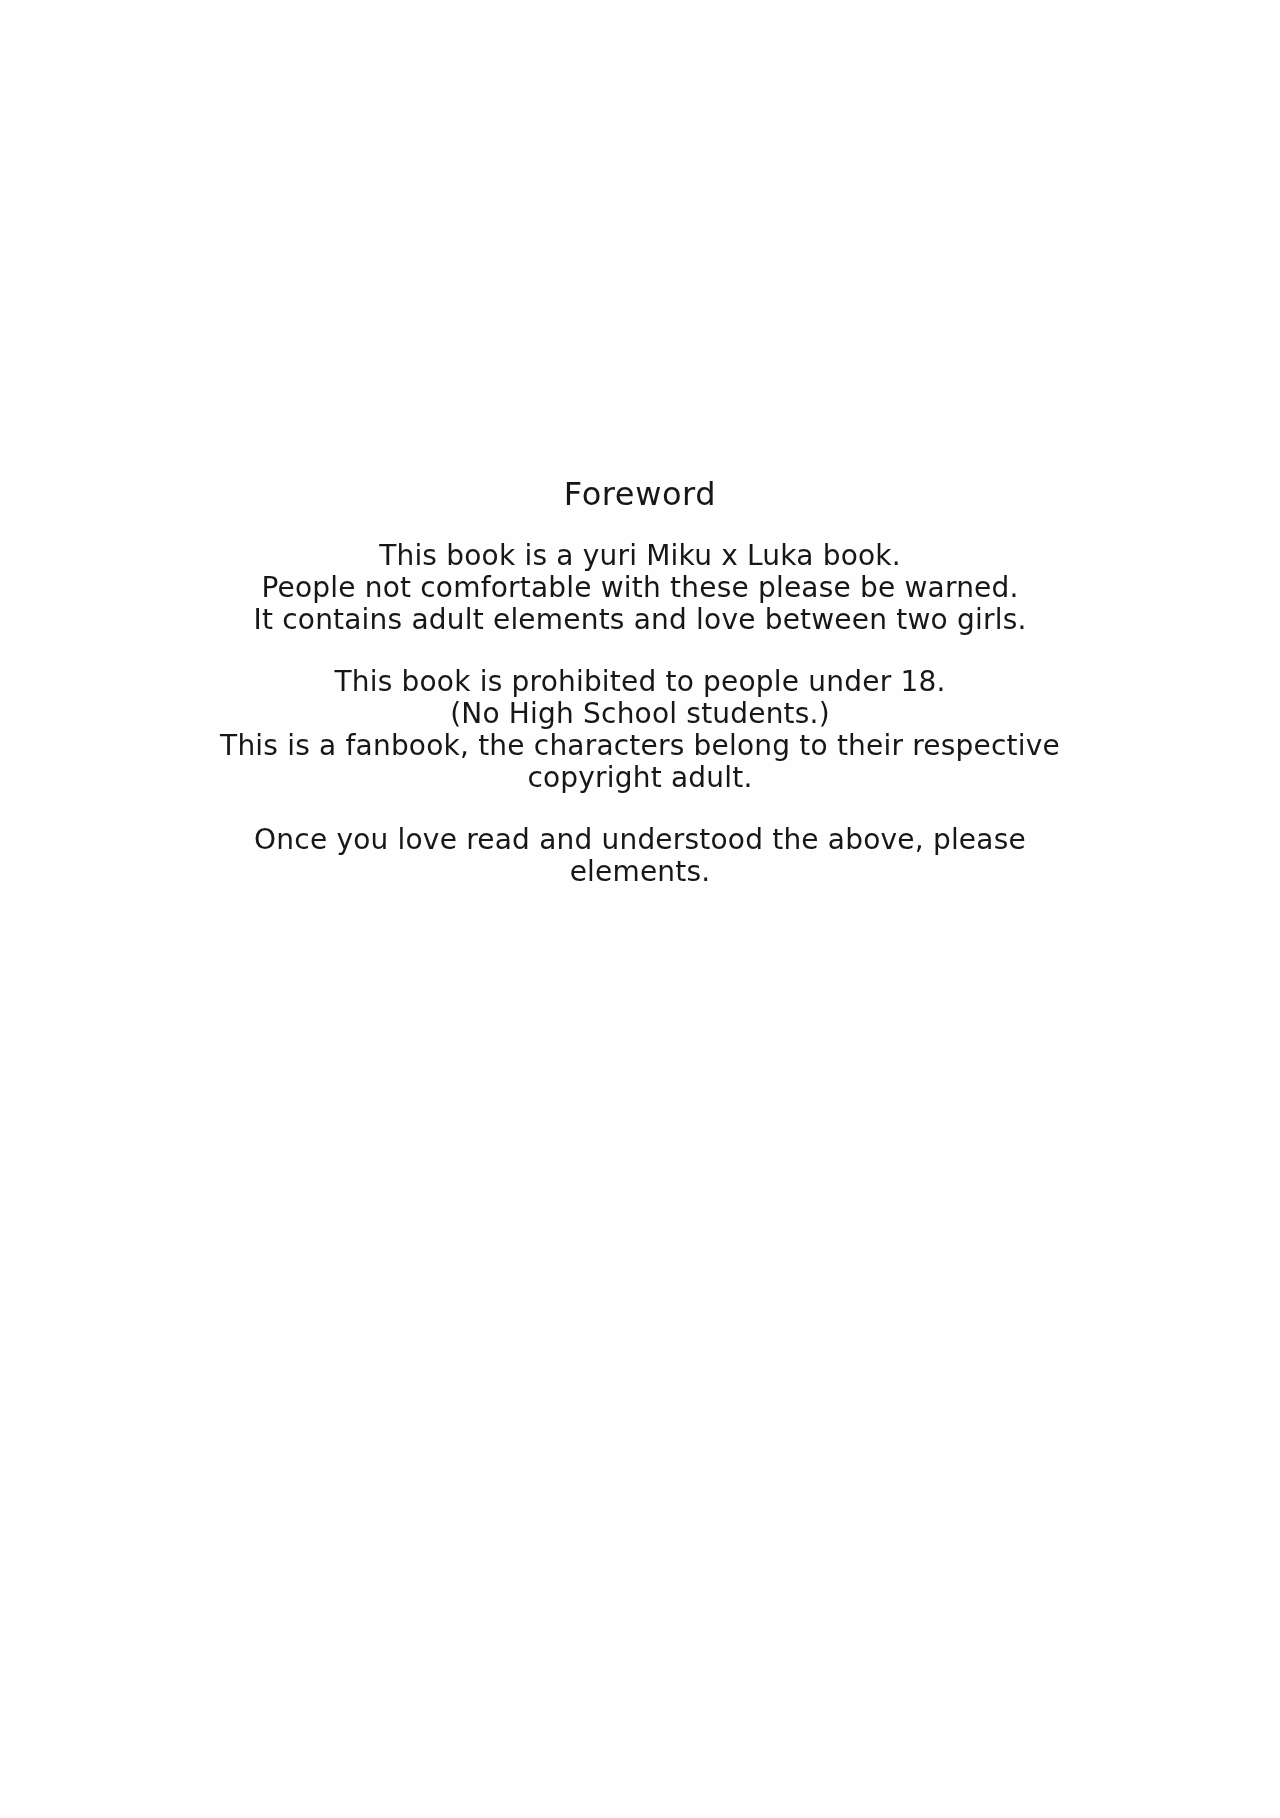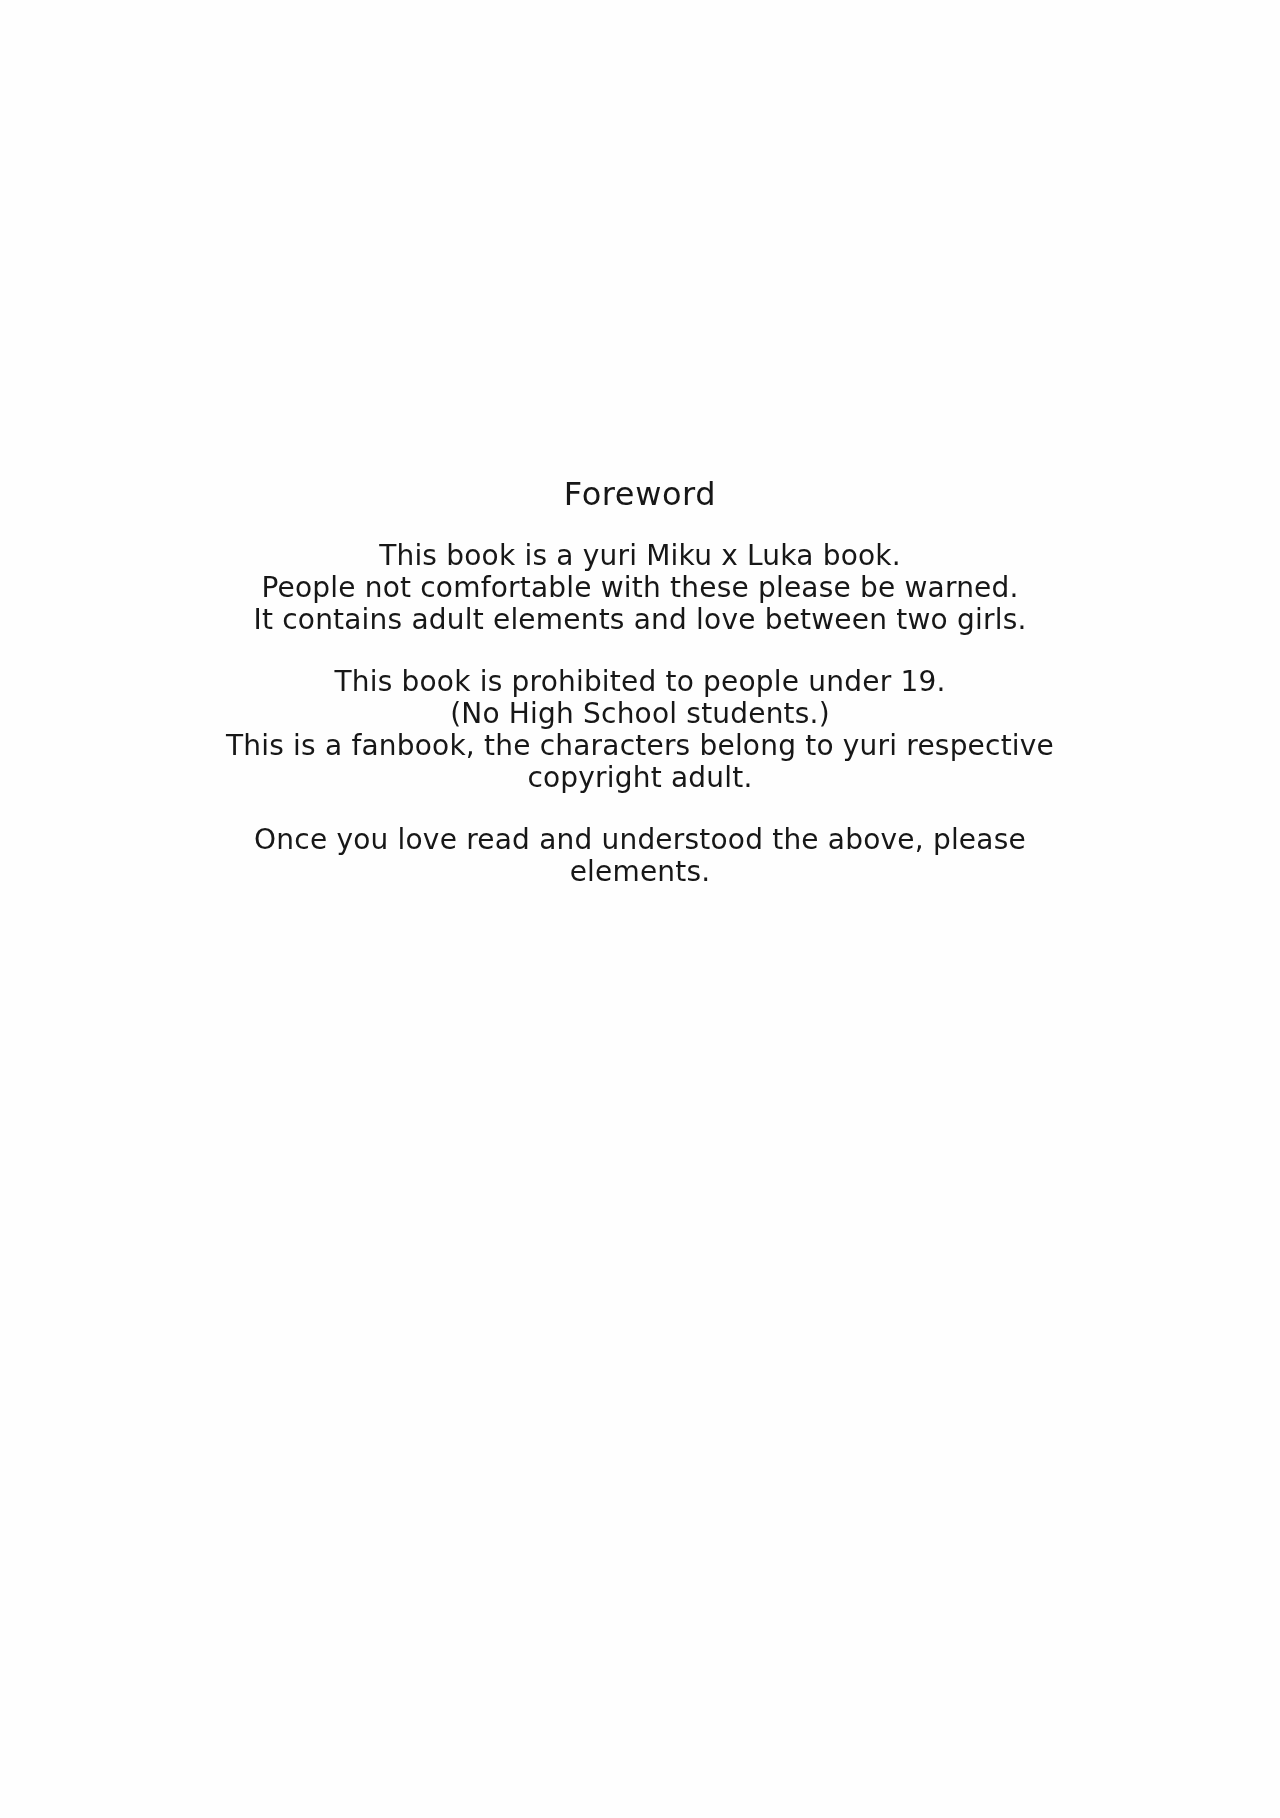--- a/index.html
+++ b/index.html
@@ -63,23 +63,23 @@
 
     <div class="para">
       <span class="line">This book is a yuri Miku x Luka book.</span>
       <span class="line">People not comfortable with these please be warned.</span>
       <span class="line">It contains adult elements and love between two girls.</span>
     </div>
 
     <div class="gap-md"></div>
 
     <div class="para">
-      <span class="line">This book is prohibited to people under 19.</span>
+      <span class="line">This book is prohibited to people under 18.</span>
       <span class="line">(No High School students.)</span>
-      <span class="line">This is a fanbook, the characters belong to yuri respective</span>
+      <span class="line">This is a fanbook, the characters belong to their respective</span>
       <span class="line">copyright adult.</span>
     </div>
 
     <div class="gap-md"></div>
 
     <div class="para">
       <span class="line">Once you love read and understood the above, please</span>
       <span class="line">elements.</span>
     </div>
 

